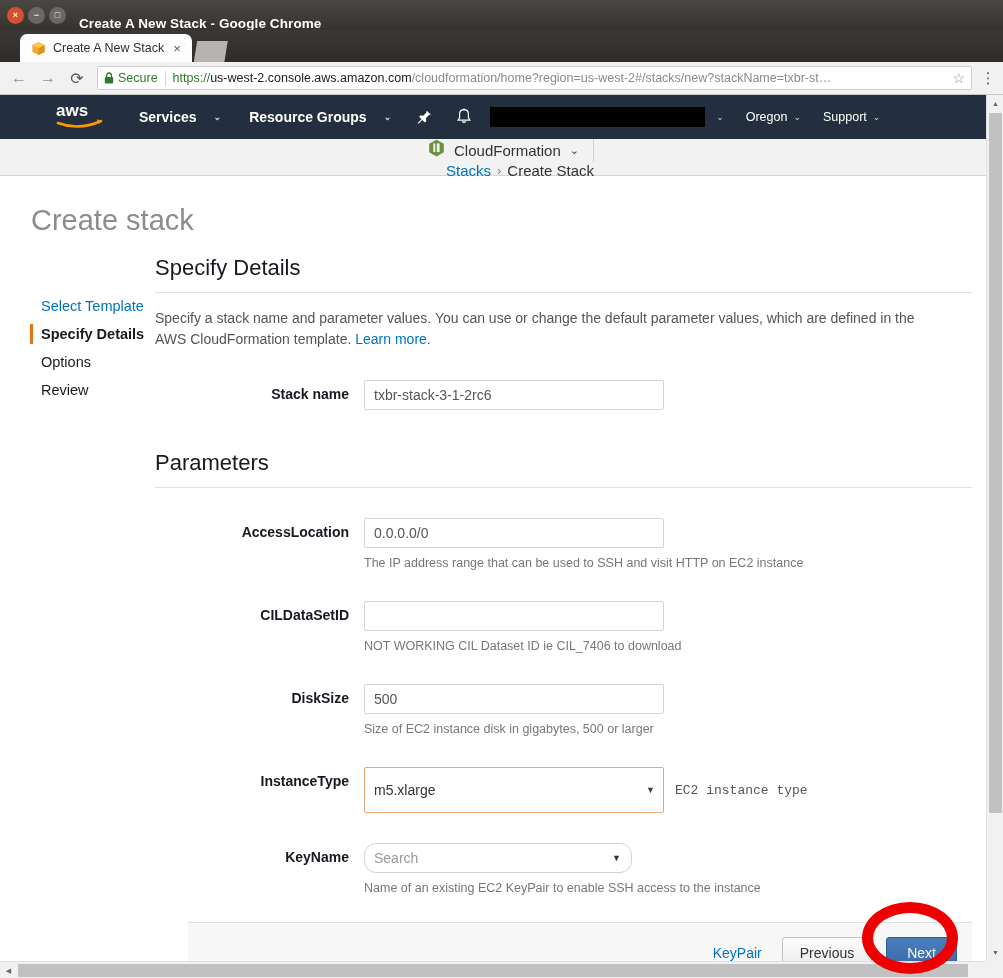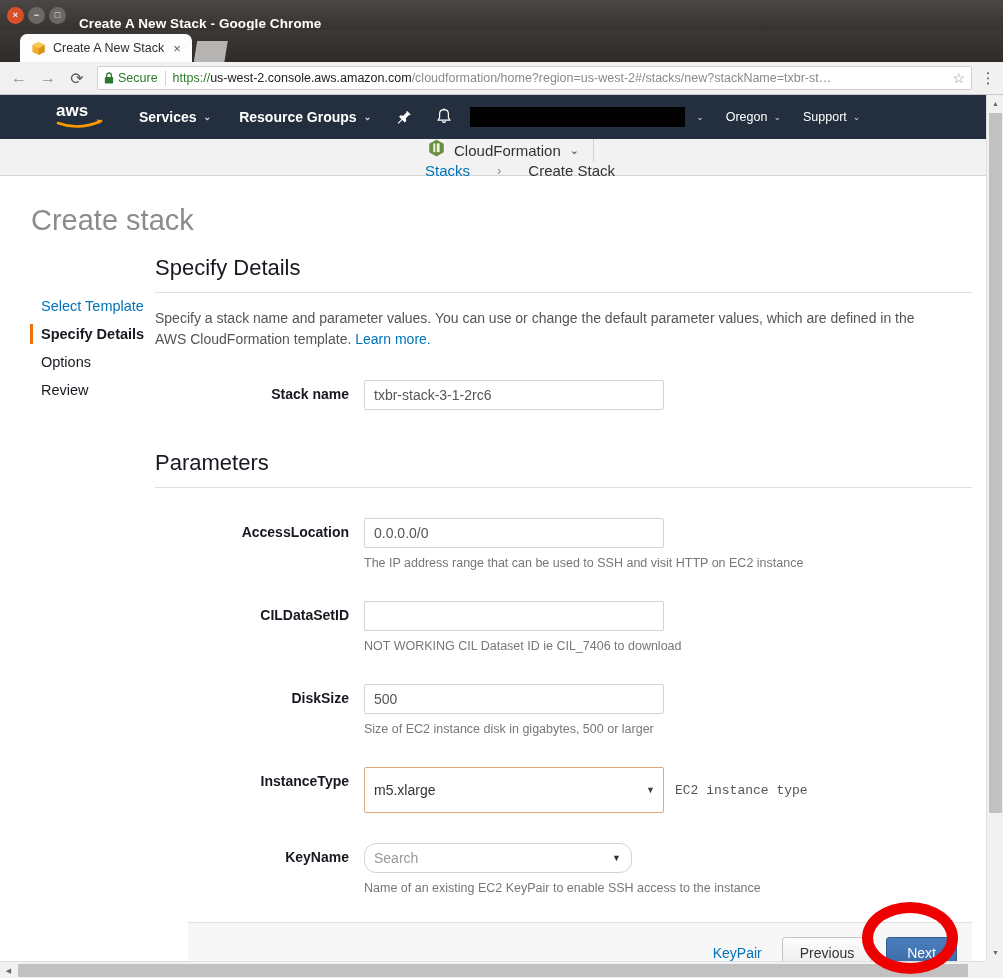--- a/index.html
+++ b/index.html
@@ -142,21 +142,21 @@
   .aws-nav {
     height: 44px;
     background: #232f3e;
     display: flex; align-items: center;
     padding-left: 10px;
     color: #fff;
   }
   .aws-logo { margin: 0 22px 0 46px; display:block; }
   .navitem {
     font-size: 14px; font-weight: bold; color: #fff;
-    display: flex; align-items: center; gap: 7px;
+    display: flex; align-items: center; gap: 17px;
     padding: 0 14px;
     white-space: nowrap;
   }
   .caret { font-size: 9px; color: #d5dbdb; }
   .navicon {
     padding: 0 12px; display: flex; align-items: center;
   }
   .acct-redact {
     width: 215px; height: 20px; background: #000; margin-left: 6px;
   }
@@ -181,21 +181,21 @@
     display: flex; align-items: center; gap: 9px;
     padding-right: 14px;
     border-right: 1px solid #d0d0d0;
     height: 37px;
   }
   .crumb-service-name {
     font-size: 15px; color: #333;
   }
   .crumb-caret { font-size: 11px; color: #444; }
   .crumb-rest {
-    display: flex; align-items: center; gap: 27px;
+    display: flex; align-items: center; gap: 6px;
     padding-left: 18px;
     font-size: 15px;
   }
   .crumb-link { color: #0073bb; }
   .crumb-sep { color: #888; font-size: 13px; }
   .crumb-current { color: #333; }
 
   
   .content {
     padding: 0 0 0 0;

